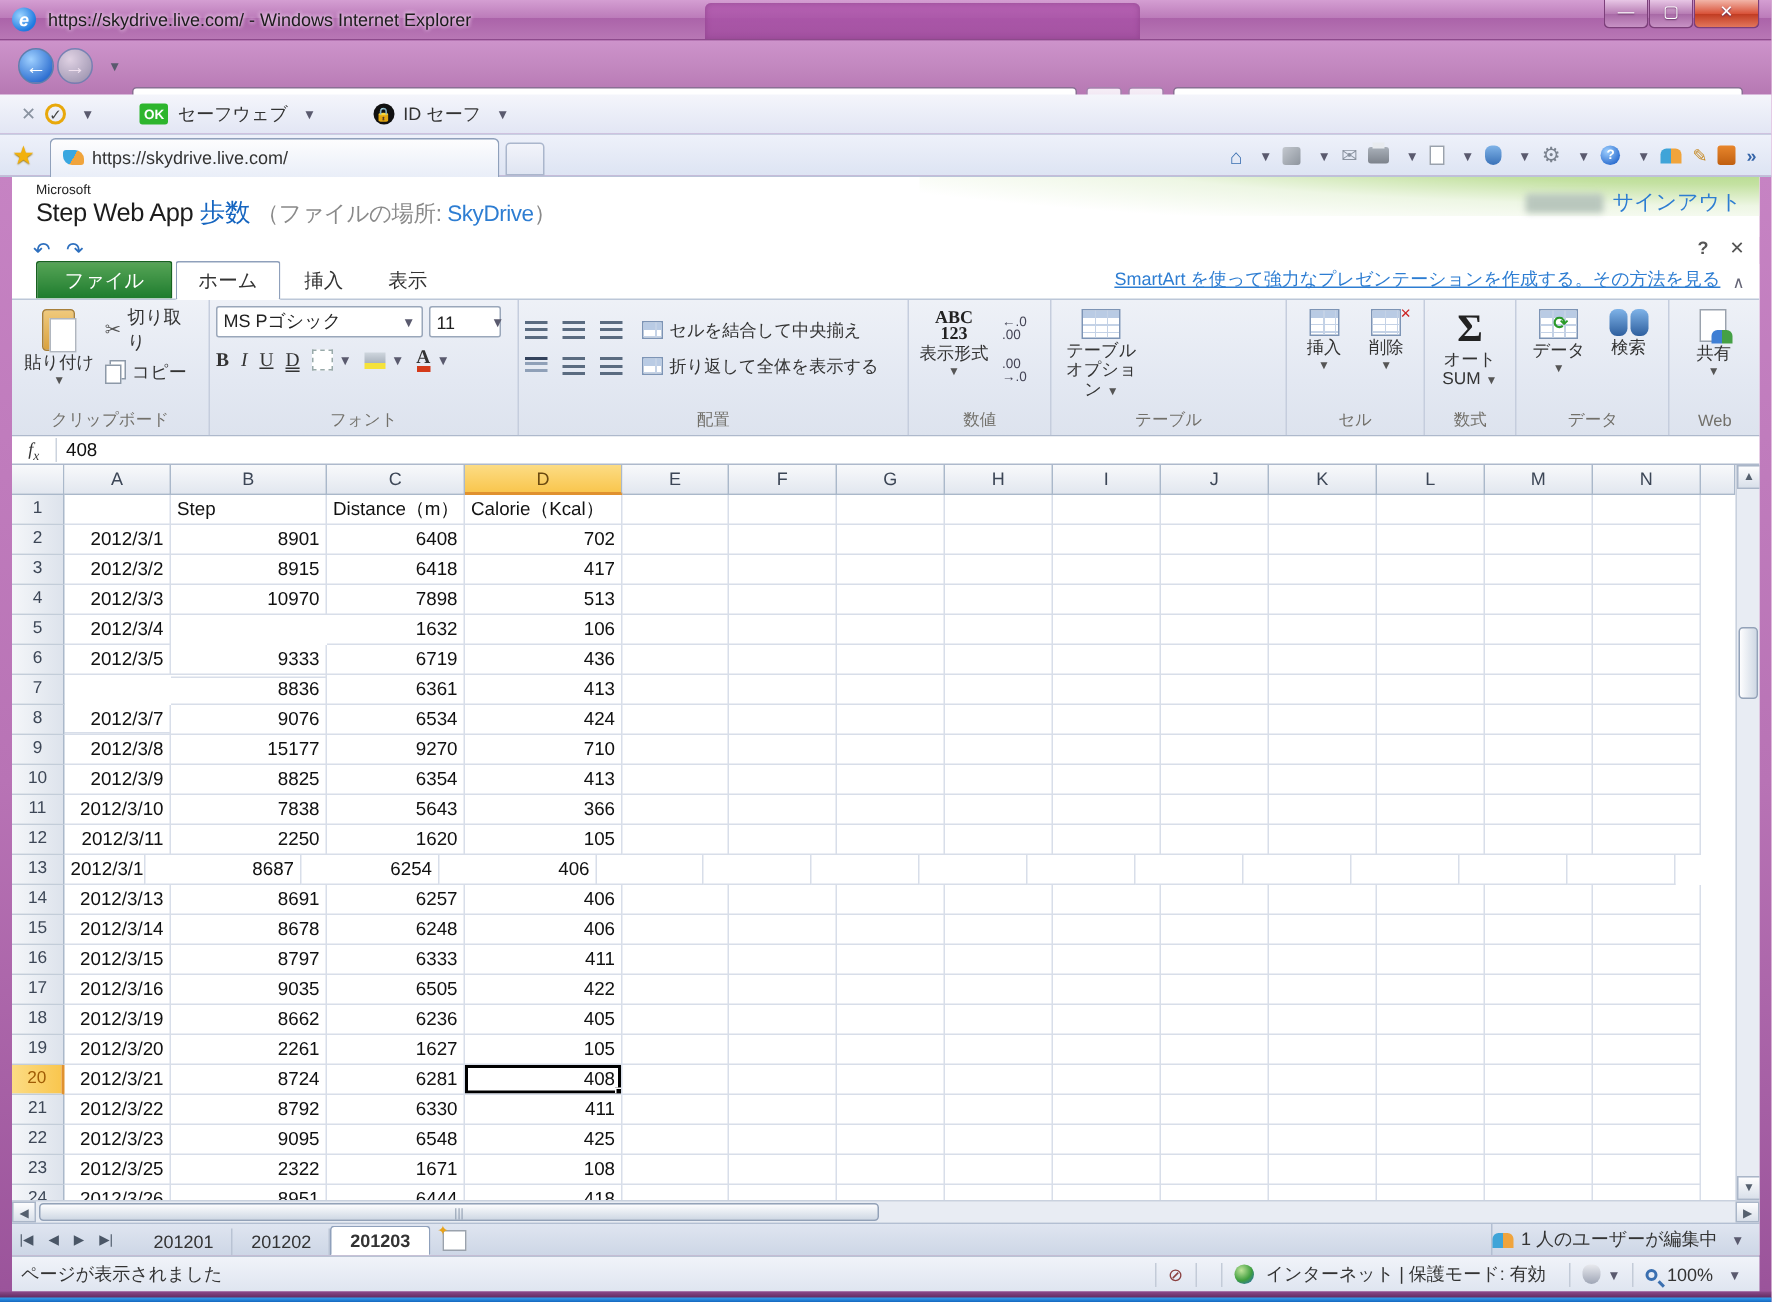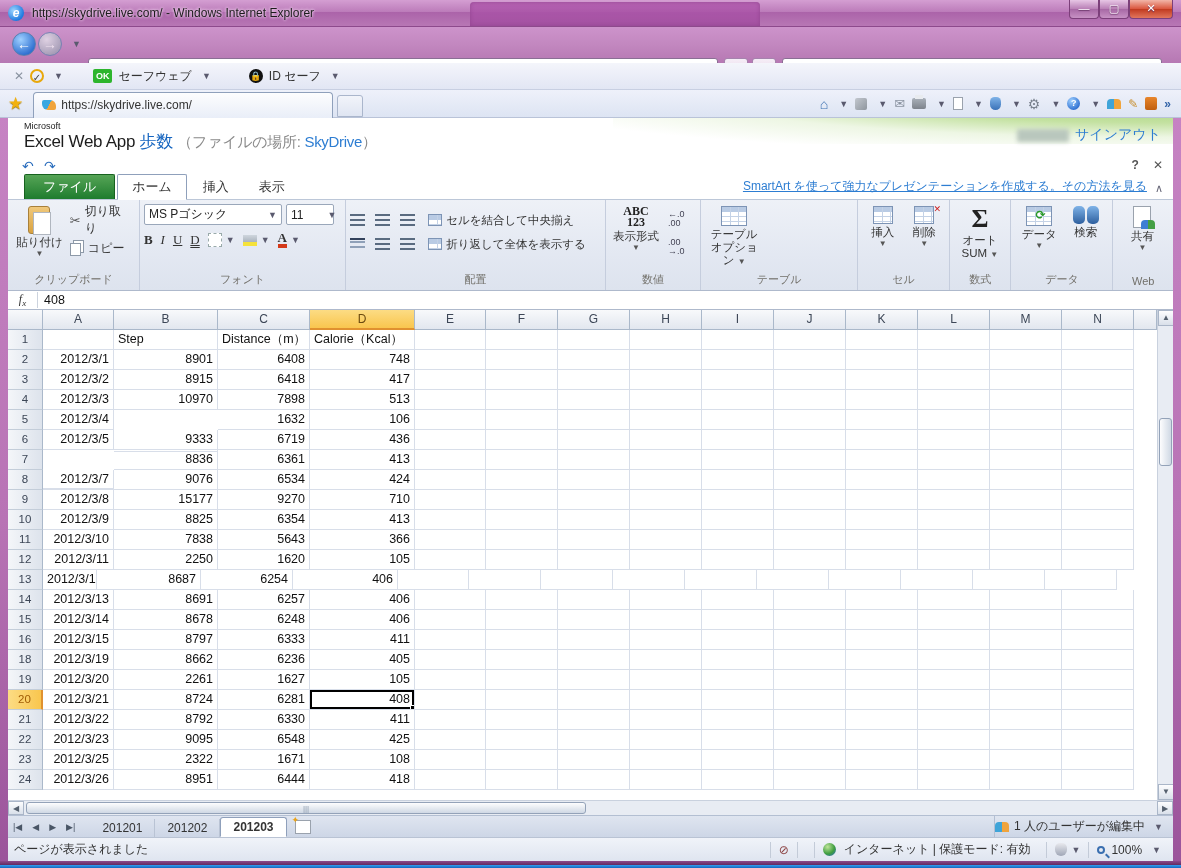--- a/index.html
+++ b/index.html
@@ -317,21 +317,21 @@
     <span class="chev">»</span>
   </div>
 </div>
 
 <div id="content" class="abs">
 
   <div id="appheader">
     <div id="greenswoosh"></div>
     <div class="brand-ms">Microsoft</div>
     <div class="brand-main">
-      <span>Excel Web App</span>
+      <span>Step Web App</span>
       <span class="fname">歩数</span>
       <span class="floc"><span>（ファイルの場所: </span><a href="#">SkyDrive</a><span>）</span></span>
     </div>
     <div id="user-area">
       <span id="user-redacted"></span>
       <span id="signout">サインアウト</span>
     </div>
   </div>
 
   <div id="undorow">
@@ -544,21 +544,21 @@
           <div class="gcell" style="width: 72px;"></div>
           <div class="gcell" style="width: 72px;"></div>
           <div class="gcell" style="width: 72px;"></div>
           <div class="gcell" style="width: 72px;"></div>
         </div>
         <div class="grow">
           <div class="rowhdr gcell" style="width: 35px;">2</div>
           <div class="gcell num" style="width: 71px;">2012/3/1</div>
           <div class="gcell num" style="width: 104px;">8901</div>
           <div class="gcell num" style="width: 92px;">6408</div>
-          <div class="gcell num" style="width: 105px;">748</div>
+          <div class="gcell num" style="width: 105px;">702</div>
           <div class="gcell" style="width: 71px;"></div>
           <div class="gcell" style="width: 72px;"></div>
           <div class="gcell" style="width: 72px;"></div>
           <div class="gcell" style="width: 72px;"></div>
           <div class="gcell" style="width: 72px;"></div>
           <div class="gcell" style="width: 72px;"></div>
           <div class="gcell" style="width: 72px;"></div>
           <div class="gcell" style="width: 72px;"></div>
           <div class="gcell" style="width: 72px;"></div>
           <div class="gcell" style="width: 72px;"></div>
@@ -783,20 +783,37 @@
           <div class="gcell" style="width: 72px;"></div>
           <div class="gcell" style="width: 72px;"></div>
           <div class="gcell" style="width: 72px;"></div>
         </div>
         <div class="grow">
           <div class="rowhdr gcell" style="width: 35px;">16</div>
           <div class="gcell num" style="width: 71px;">2012/3/15</div>
           <div class="gcell num" style="width: 104px;">8797</div>
           <div class="gcell num" style="width: 92px;">6333</div>
           <div class="gcell num" style="width: 105px;">411</div>
+          <div class="gcell" style="width: 71px;"></div>
+          <div class="gcell" style="width: 72px;"></div>
+          <div class="gcell" style="width: 72px;"></div>
+          <div class="gcell" style="width: 72px;"></div>
+          <div class="gcell" style="width: 72px;"></div>
+          <div class="gcell" style="width: 72px;"></div>
+          <div class="gcell" style="width: 72px;"></div>
+          <div class="gcell" style="width: 72px;"></div>
+          <div class="gcell" style="width: 72px;"></div>
+          <div class="gcell" style="width: 72px;"></div>
+        </div>
+        <div class="grow">
+          <div class="rowhdr gcell" style="width: 35px;">17</div>
+          <div class="gcell num" style="width: 71px;">2012/3/16</div>
+          <div class="gcell num" style="width: 104px;">9035</div>
+          <div class="gcell num" style="width: 92px;">6505</div>
+          <div class="gcell num" style="width: 105px;">422</div>
           <div class="gcell" style="width: 71px;"></div>
           <div class="gcell" style="width: 72px;"></div>
           <div class="gcell" style="width: 72px;"></div>
           <div class="gcell" style="width: 72px;"></div>
           <div class="gcell" style="width: 72px;"></div>
           <div class="gcell" style="width: 72px;"></div>
           <div class="gcell" style="width: 72px;"></div>
           <div class="gcell" style="width: 72px;"></div>
           <div class="gcell" style="width: 72px;"></div>
           <div class="gcell" style="width: 72px;"></div>

